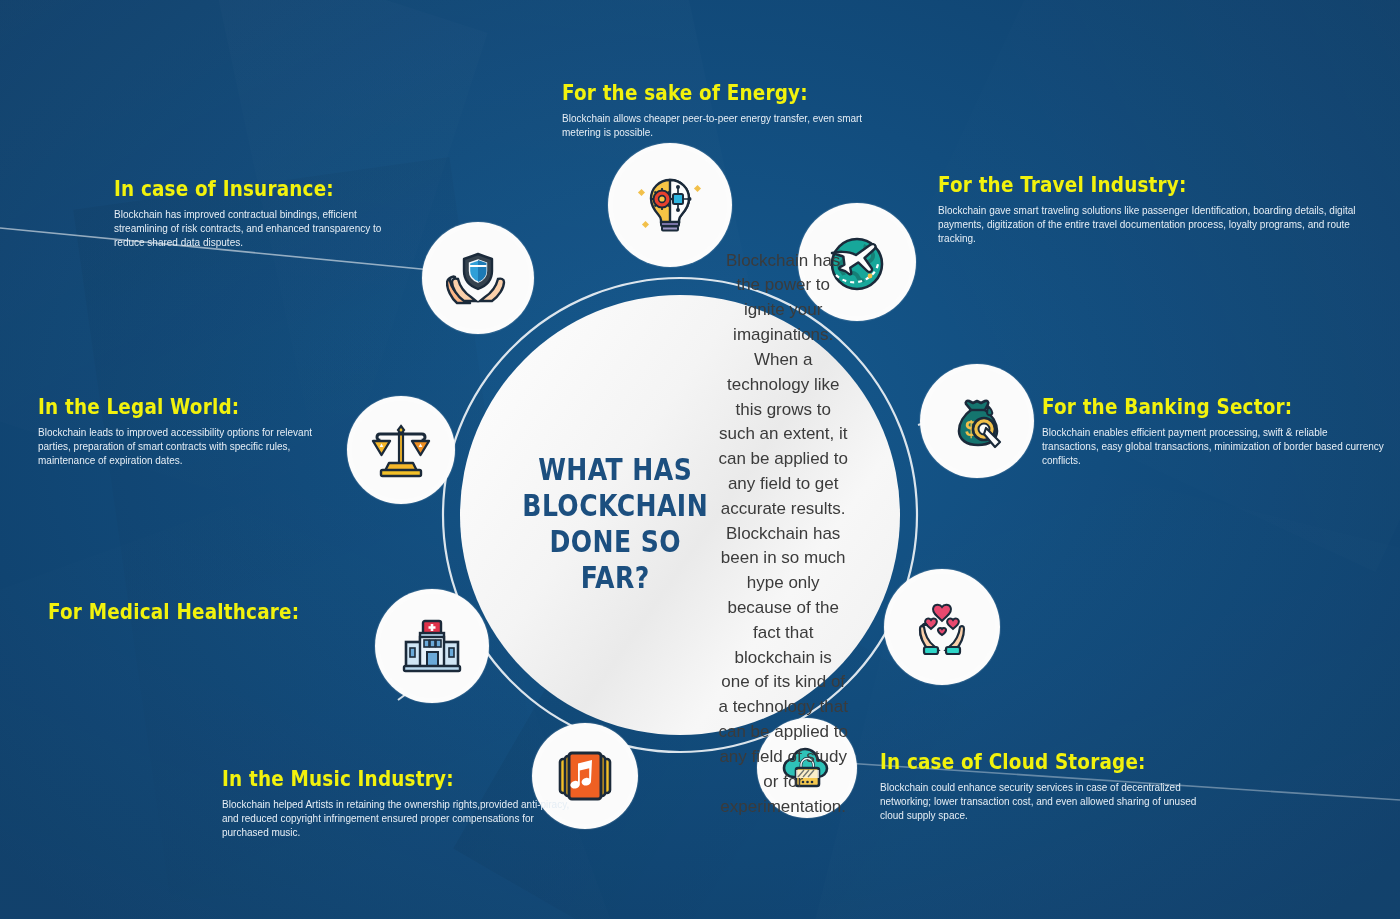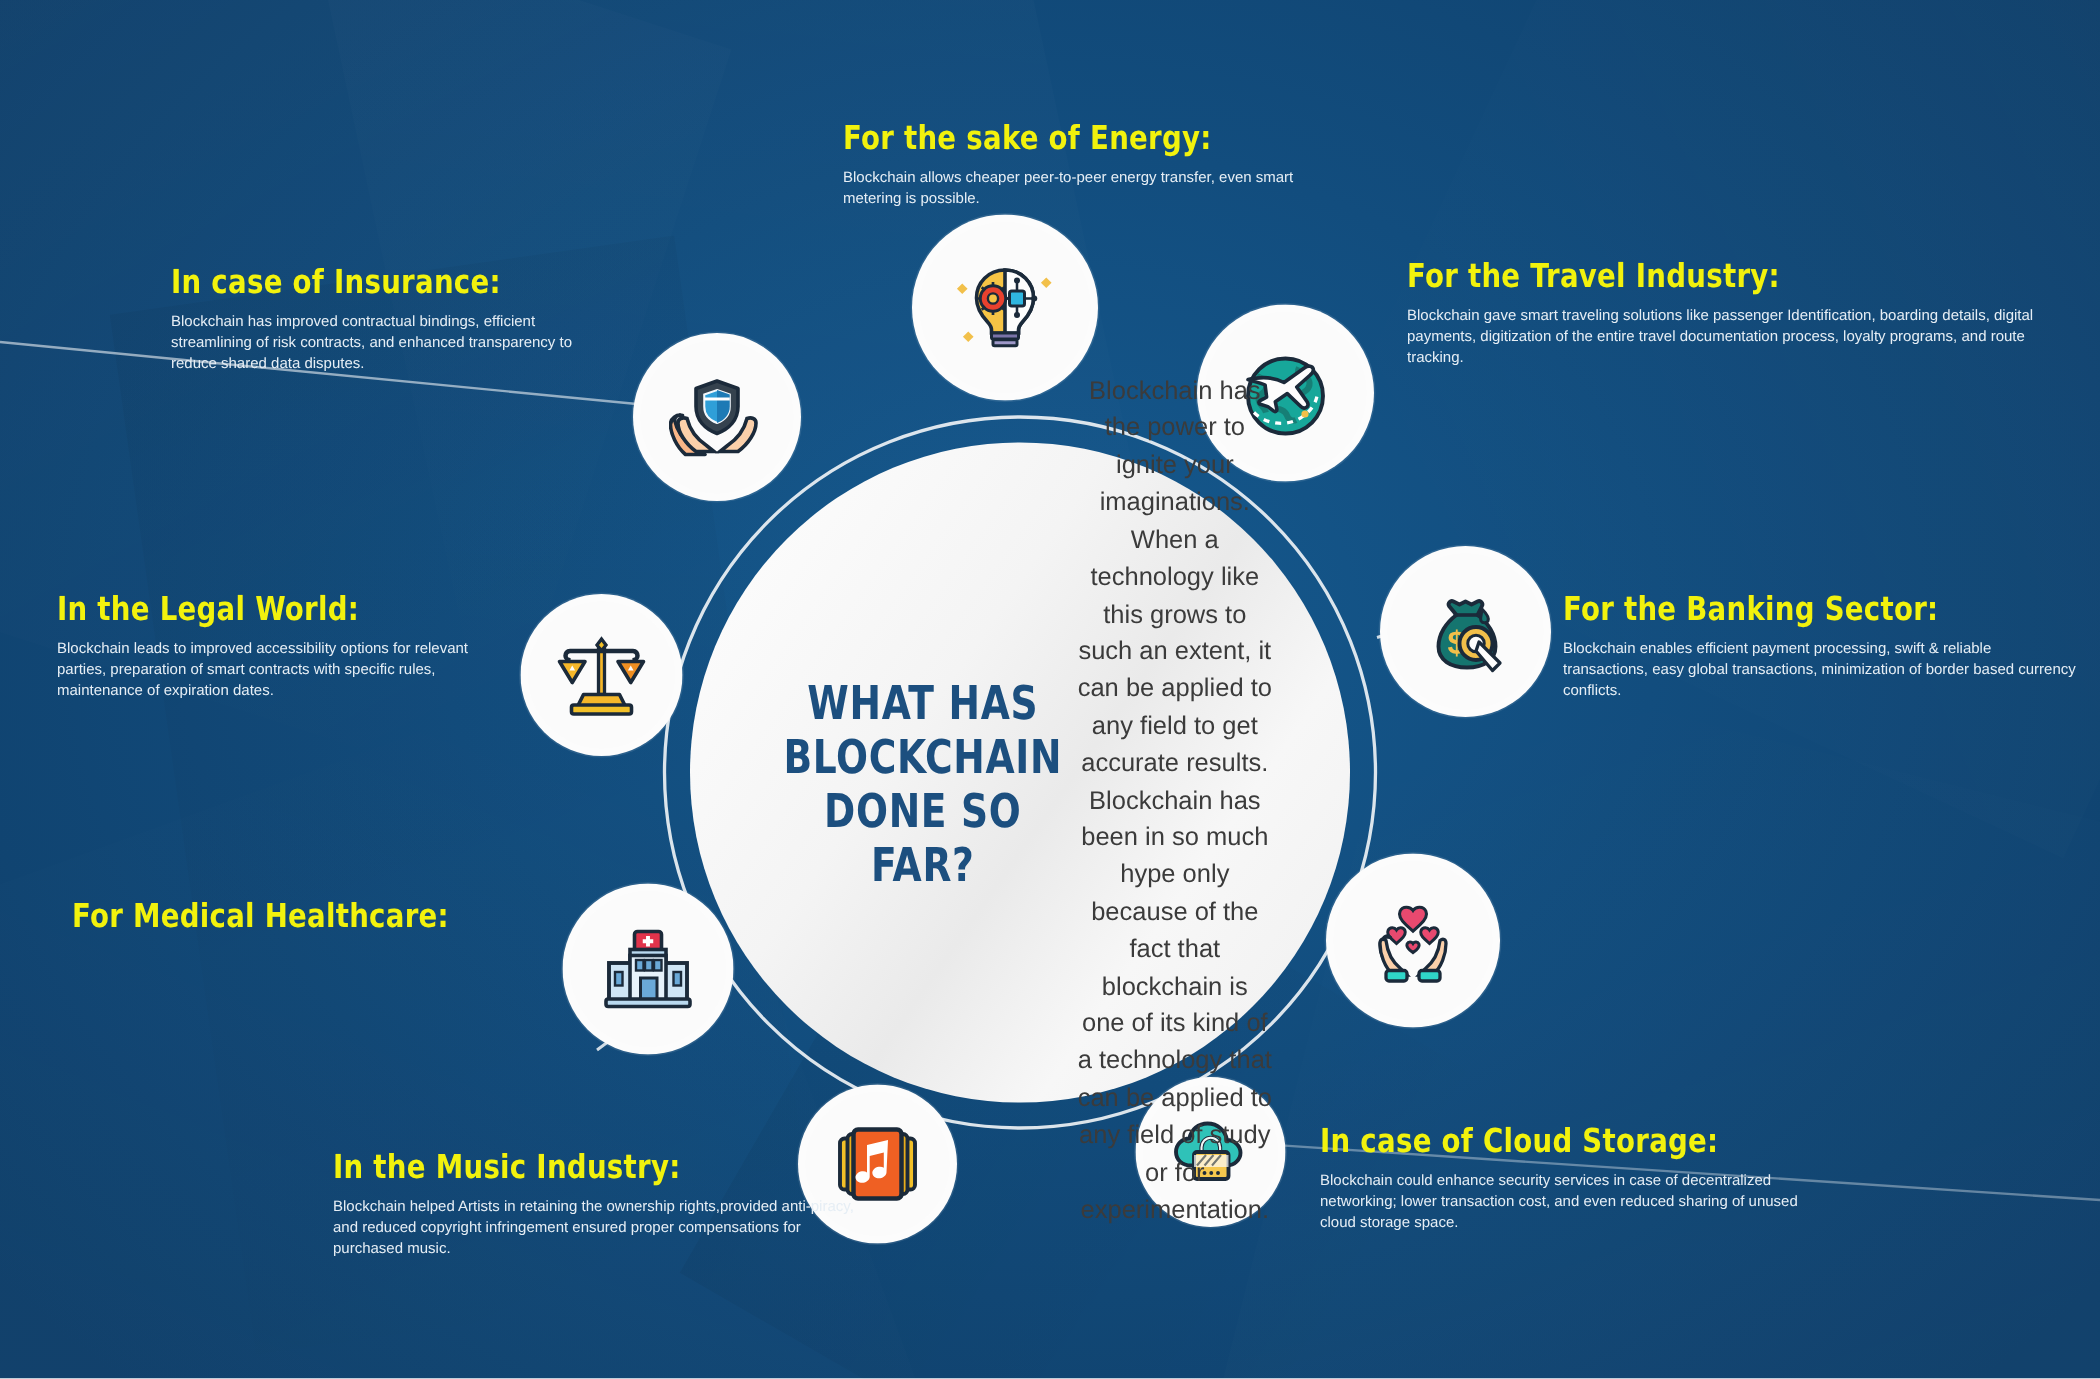--- a/index.html
+++ b/index.html
@@ -297,21 +297,21 @@
   </div>
 
   <div class="block" style="left:1042px; top:373px; width:344px;margin-top:21px;">
     <h3>For the Banking Sector:</h3>
     <p>Blockchain enables efficient payment processing, swift &amp; reliable transactions, easy global transactions, minimization of border based currency conflicts.</p>
   </div>
 
 
   <div class="block" style="left:880px; top:749px; width:324px;">
     <h3>In case of Cloud Storage:</h3>
-    <p>Blockchain could enhance security services in case of decentralized networking; lower transaction cost, and even reduced sharing of unused cloud storage space.</p>
+    <p>Blockchain could enhance security services in case of decentralized networking; lower transaction cost, and even allowed sharing of unused cloud supply space.</p>
   </div>
 
   <div class="block" style="left:222px; top:766px; width:354px;">
     <h3>In the Music Industry:</h3>
     <p>Blockchain helped Artists in retaining the ownership rights,provided anti-piracy, and reduced copyright infringement ensured proper compensations for purchased music.</p>
   </div>
 
   <div class="block" style="left:48px; top:599px; width:318px;">
     <h3>For Medical Healthcare:</h3>
   </div>

